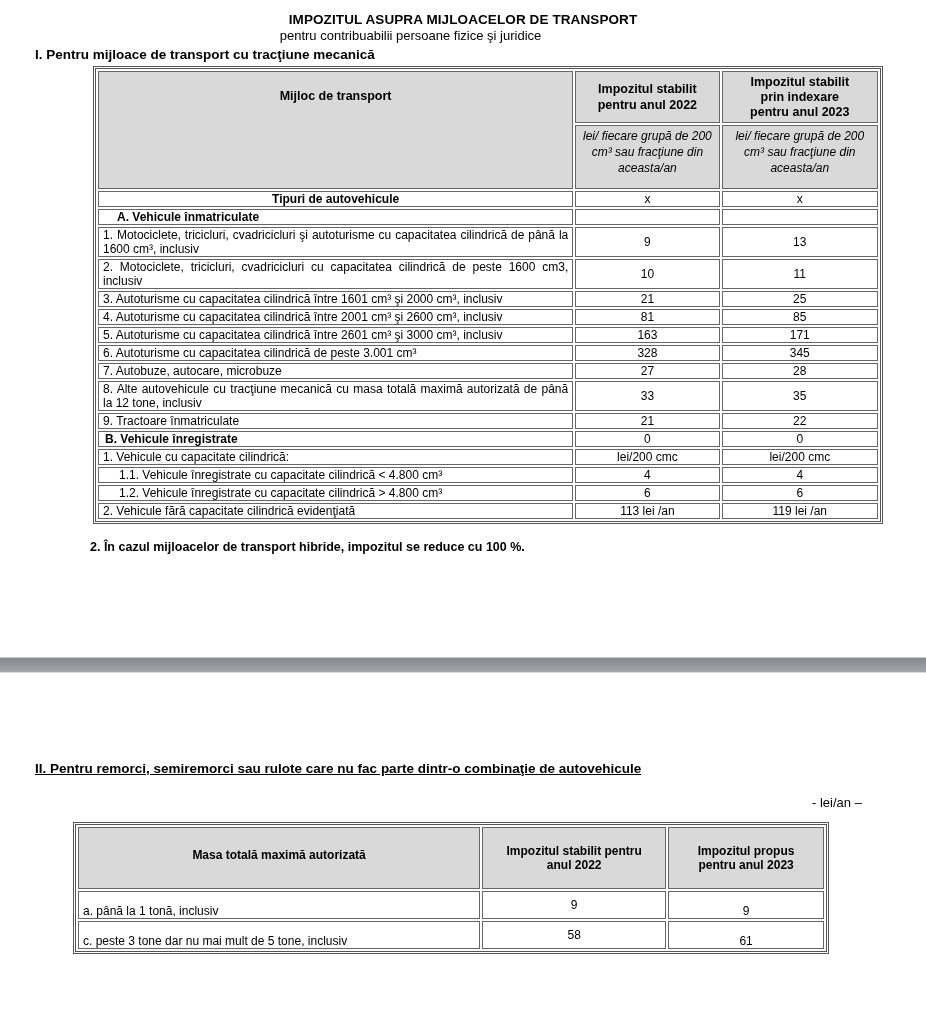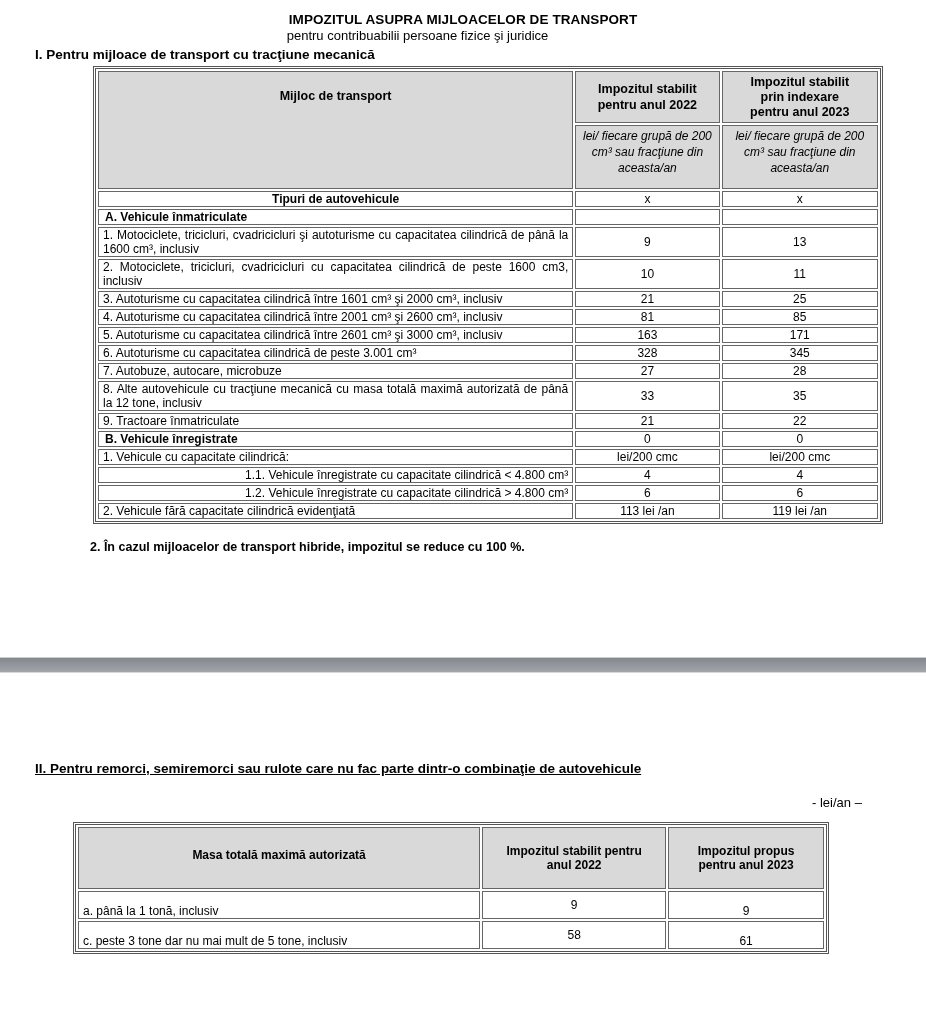--- a/index.html
+++ b/index.html
@@ -1,33 +1,33 @@
 <!DOCTYPE html>
 <html><head>
 <meta charset="utf-8">
 <style>
   html, body { margin:0; padding:0; background:#ffffff; }
   body { width:926px; height:1024px; position:relative; overflow:hidden;
          font-family:"Liberation Sans", sans-serif; color:#000; }
   .abs { position:absolute; }
   .title { left:0; width:926px; top:12px; text-align:center; font-weight:bold; font-size:13.5px; letter-spacing:0.1px; }
-  .subtitle { left:11px; width:813px; top:28px; text-align:center; font-size:13px; }
+  .subtitle { left:4px; width:813px; top:28px; text-align:center; font-size:13px; }
   .sec1 { left:35px; top:47px; font-weight:bold; font-size:13.5px; }
 
   table.t { border-collapse:separate; border-spacing:2px; border:2px solid #444; border-style:double; border-width:3px; border-color:#555; background:#fff; }
   table.t td { border:1px solid #666; padding:0 4px; font-size:12px; line-height:14px; vertical-align:middle; }
   .hdr { background:#d9d9d9; }
   .c { text-align:center; }
   .b { font-weight:bold; }
   .i { font-style:italic; }
 
   #t1 { left:93px; top:66px; width:790px; }
   #t1 col.c1 { width:474px; } #t1 col.c2 { width:144px; } #t1 col.c3 { width:156px; }
   #t1 td.j { text-align:justify; }
-  #t1 td.ind { padding-left:20px;text-align:right; }
+  #t1 td.ind { padding-left:20px; }
 
   .nota { left:37px; top:540px; font-weight:bold; font-size:12.5px; line-height:15px; }
   .nota .lbl { display:inline-block; width:53px; }
   .nota .l2 { padding-left:53px; }
 
   .sep { left:0; top:657px; width:926px; height:14px;
          background:linear-gradient(#84878d,#a2a5aa); border-top:1px solid #c9ccd0; border-bottom:1px solid #d6d8db; }
 
   .sec2 { left:35px; top:761px; font-weight:bold; font-size:13.5px;text-decoration:underline; }
   .unit { left:812px; top:795px; font-size:13px; }
@@ -60,21 +60,21 @@
   <tr style="height:64px">
     <td class="hdr c i" style="vertical-align:top;padding-top:2px;line-height:16px">lei/ fiecare grupă de 200 cm³ sau fracţiune din aceasta/an</td>
     <td class="hdr c i" style="vertical-align:top;padding-top:2px;line-height:16px">lei/ fiecare grupă de 200 cm³ sau fracţiune din aceasta/an</td>
   </tr>
   <tr>
     <td class="c b">Tipuri de autovehicule</td>
     <td class="c">x</td>
     <td class="c">x</td>
   </tr>
   <tr>
-    <td class="b" style="padding-left:6px">A.  Vehicule înmatriculate</td>
+    <td class="b" style="padding-left:18px">A.  Vehicule înmatriculate</td>
     <td class="c"></td>
     <td class="c"></td>
   </tr>
   </tbody>
     <tbody id="rowsA">
       <tr>
         <td class="j">1. Motociclete, tricicluri, cvadricicluri şi autoturisme cu capacitatea cilindrică de până la 1600 cm³, inclusiv</td>
         <td class="c">9</td>
         <td class="c">13</td>
       </tr>

